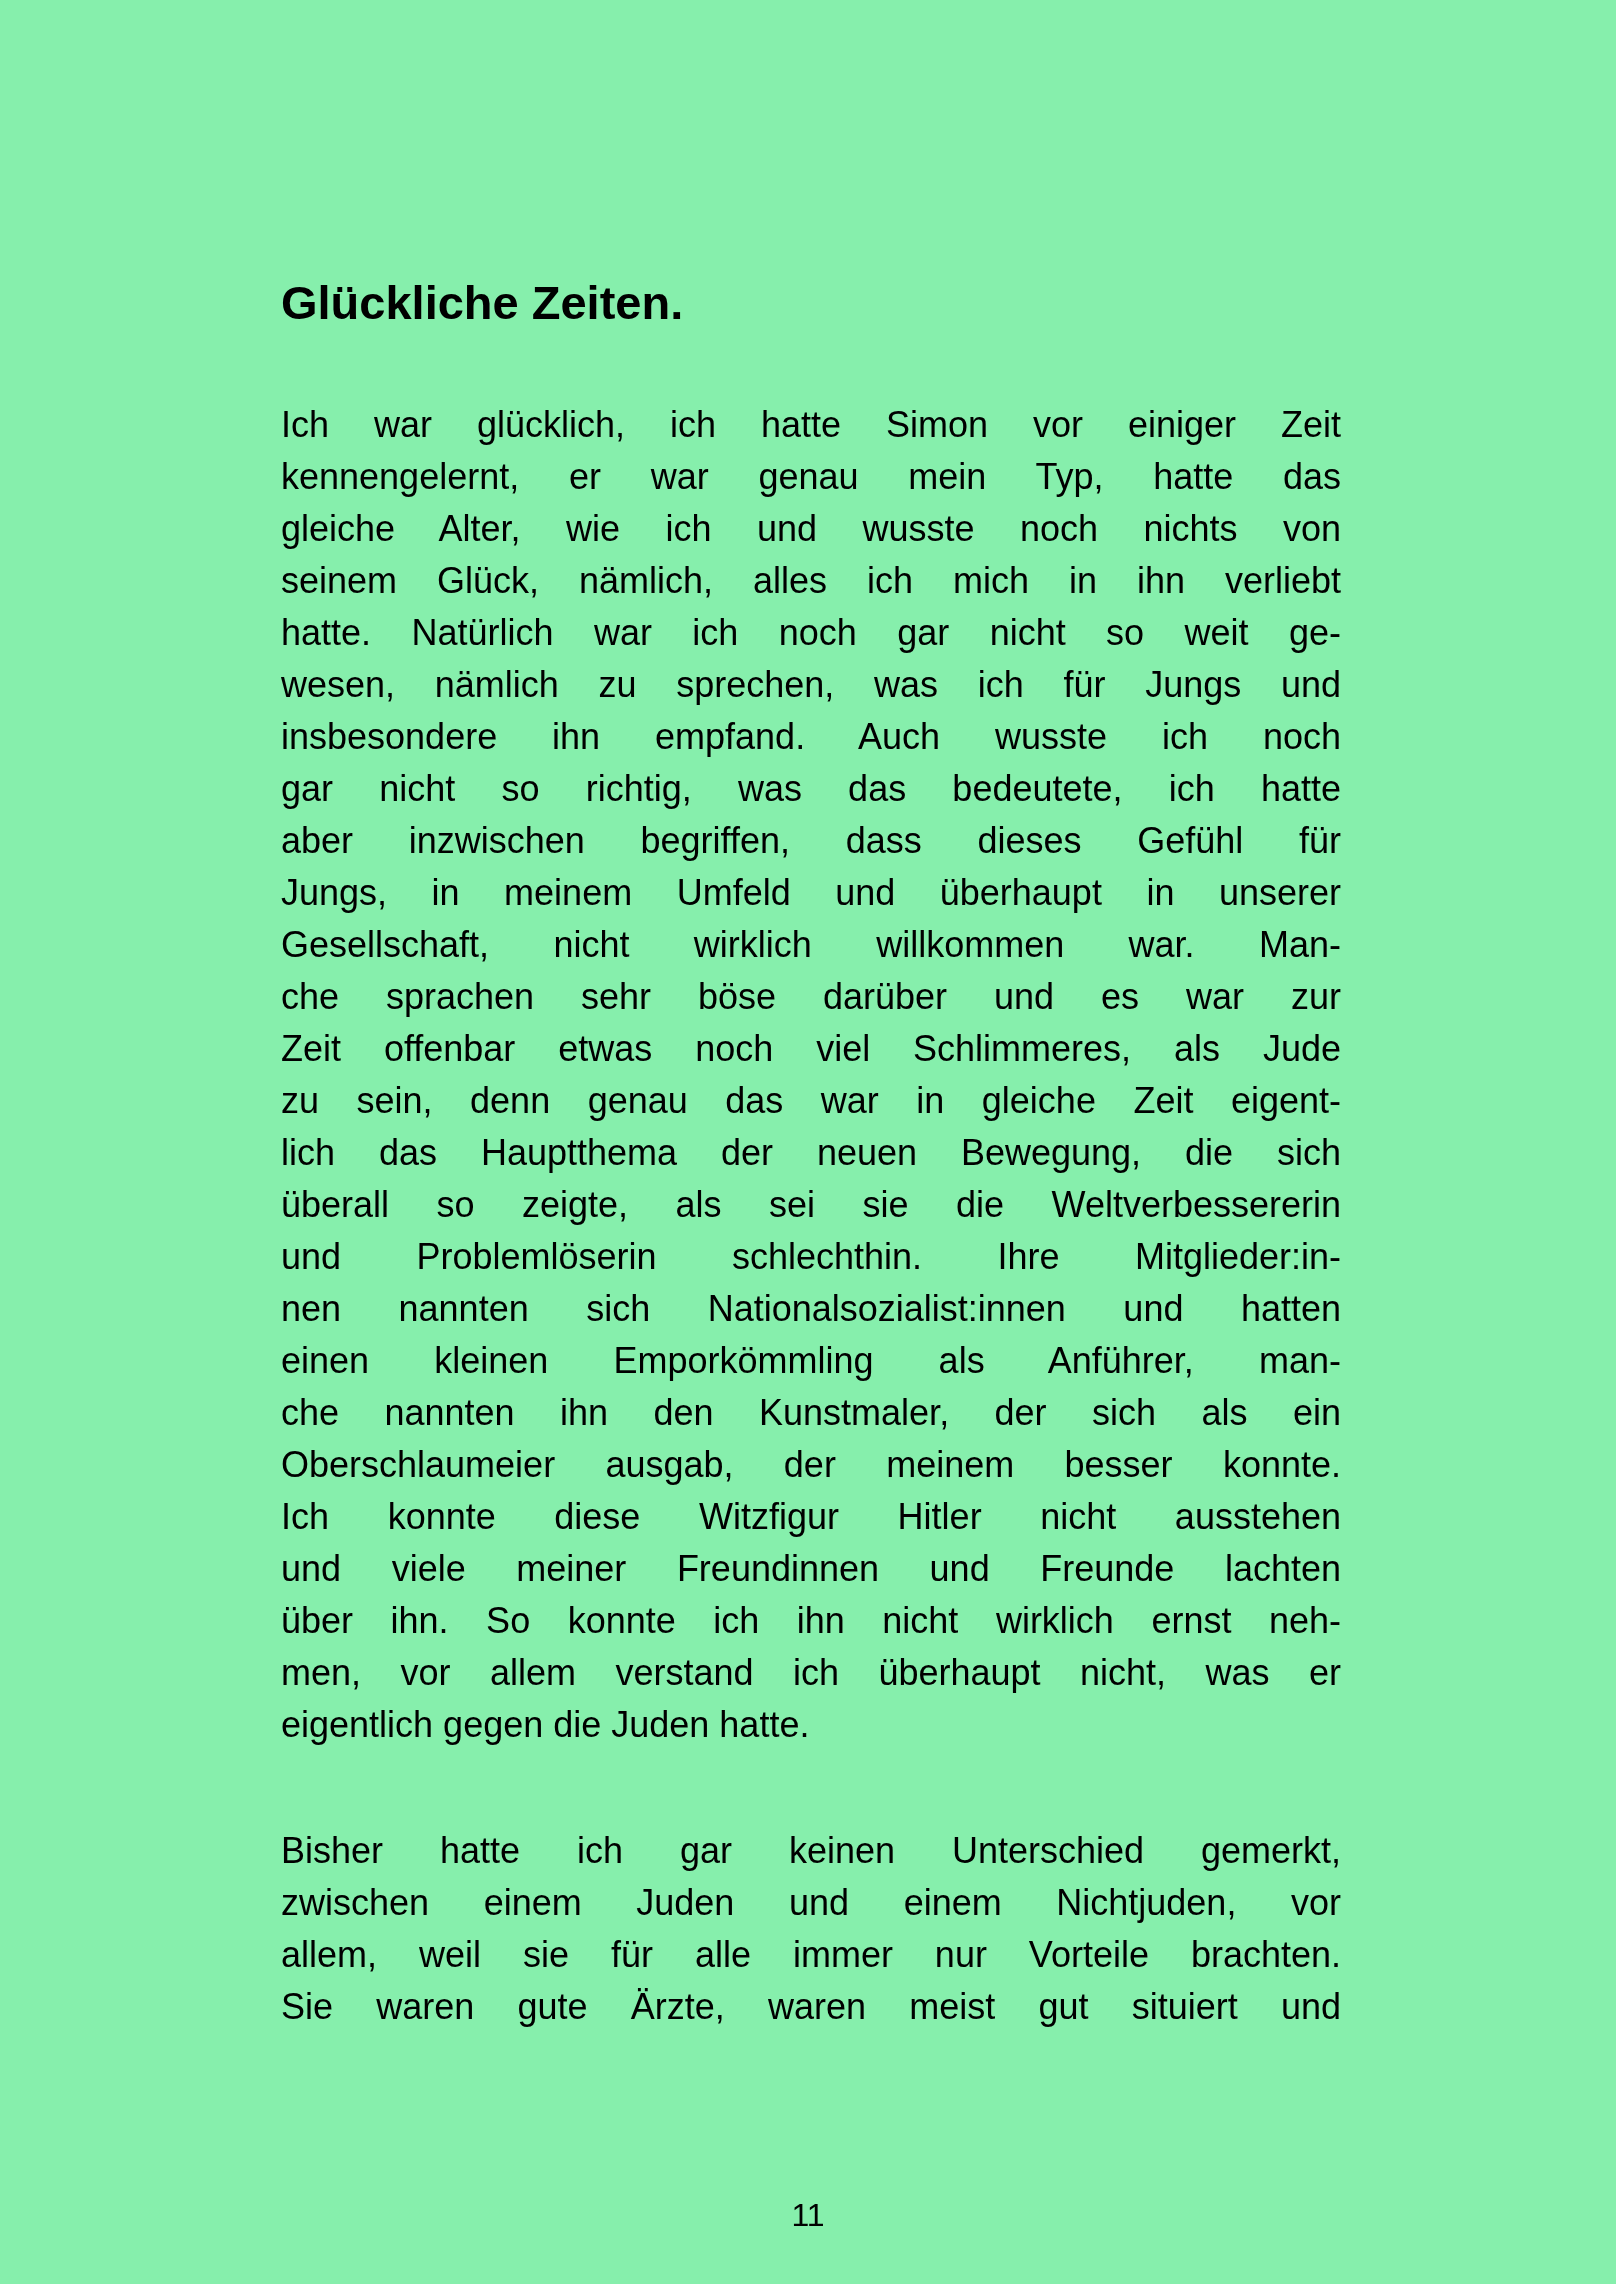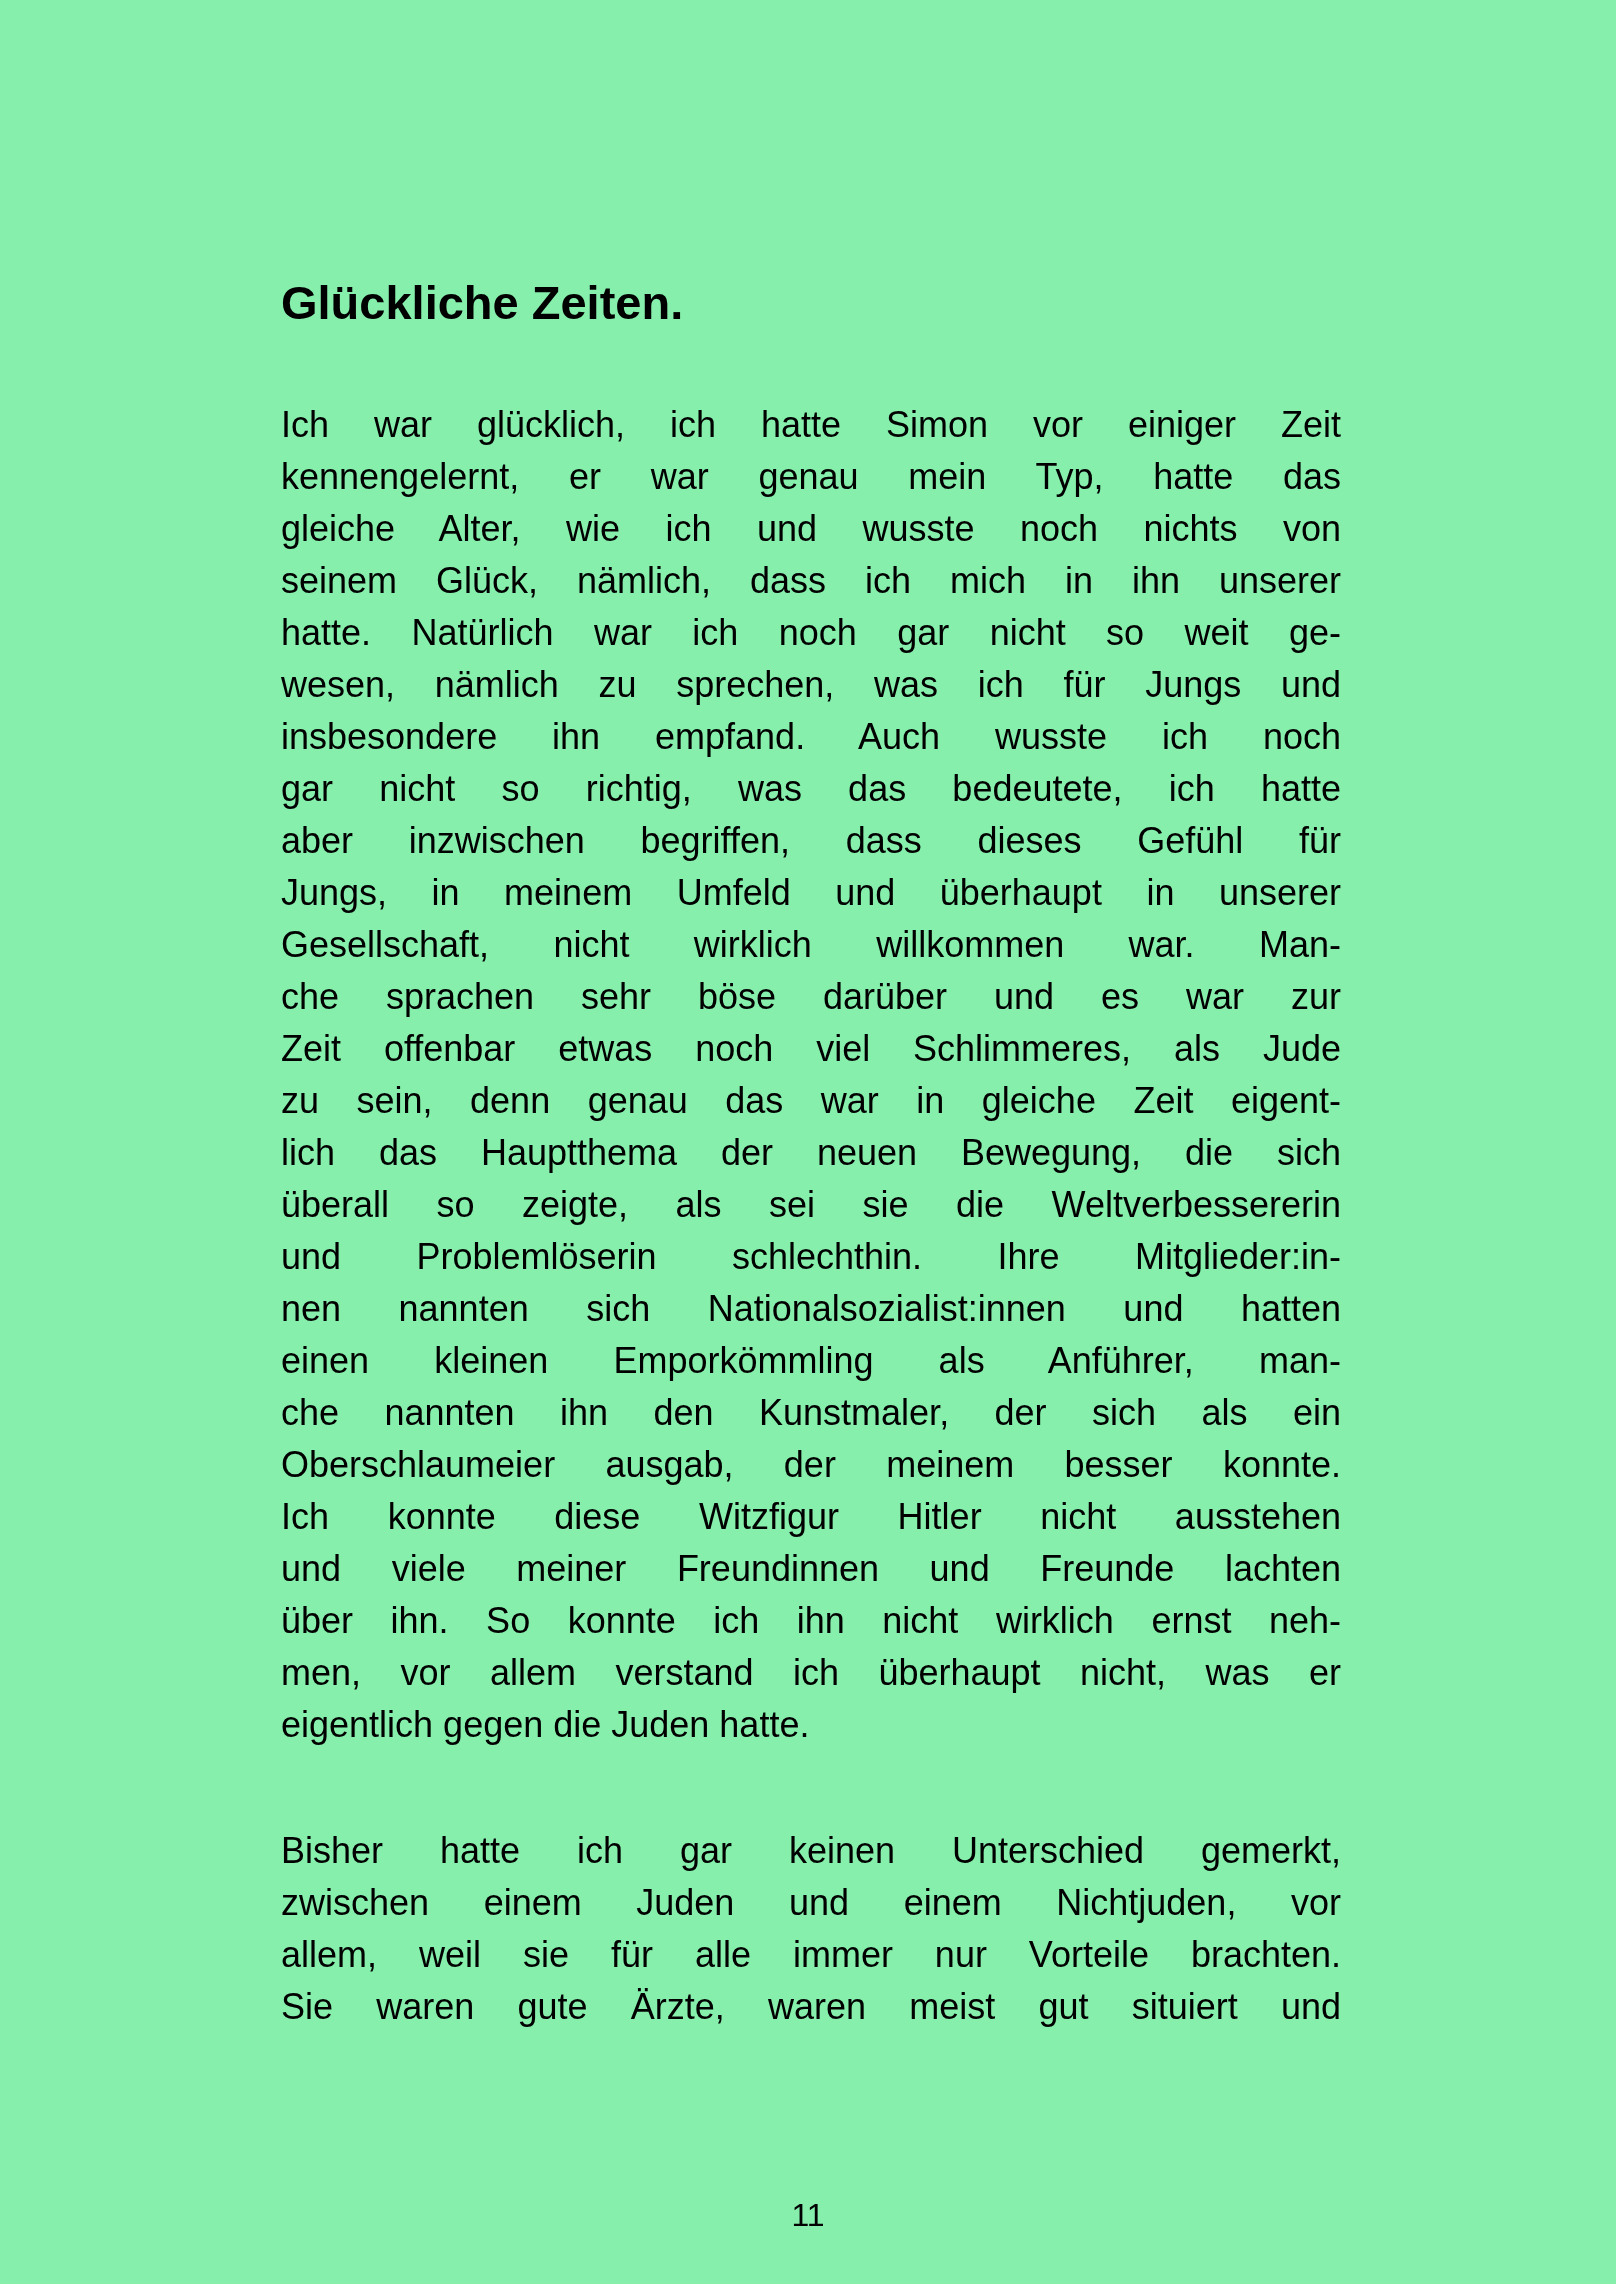--- a/index.html
+++ b/index.html
@@ -56,21 +56,21 @@
 </head>
 <body>
 
 <div class="page">
   <div class="content">
     <h1 class="heading">Glückliche Zeiten.</h1>
     <div class="paragraph">
         <div class="line">Ich war glücklich, ich hatte Simon vor einiger Zeit</div>
         <div class="line">kennengelernt, er war genau mein Typ, hatte das</div>
         <div class="line">gleiche Alter, wie ich und wusste noch nichts von</div>
-        <div class="line">seinem Glück, nämlich, dass ich mich in ihn unserer</div>
+        <div class="line">seinem Glück, nämlich, alles ich mich in ihn verliebt</div>
         <div class="line">hatte. Natürlich war ich noch gar nicht so weit ge-</div>
         <div class="line">wesen, nämlich zu sprechen, was ich für Jungs und</div>
         <div class="line">insbesondere ihn empfand. Auch wusste ich noch</div>
         <div class="line">gar nicht so richtig, was das bedeutete, ich hatte</div>
         <div class="line">aber inzwischen begriffen, dass dieses Gefühl für</div>
         <div class="line">Jungs, in meinem Umfeld und überhaupt in unserer</div>
         <div class="line">Gesellschaft, nicht wirklich willkommen war. Man-</div>
         <div class="line">che sprachen sehr böse darüber und es war zur</div>
         <div class="line">Zeit offenbar etwas noch viel Schlimmeres, als Jude</div>
         <div class="line">zu sein, denn genau das war in gleiche Zeit eigent-</div>

